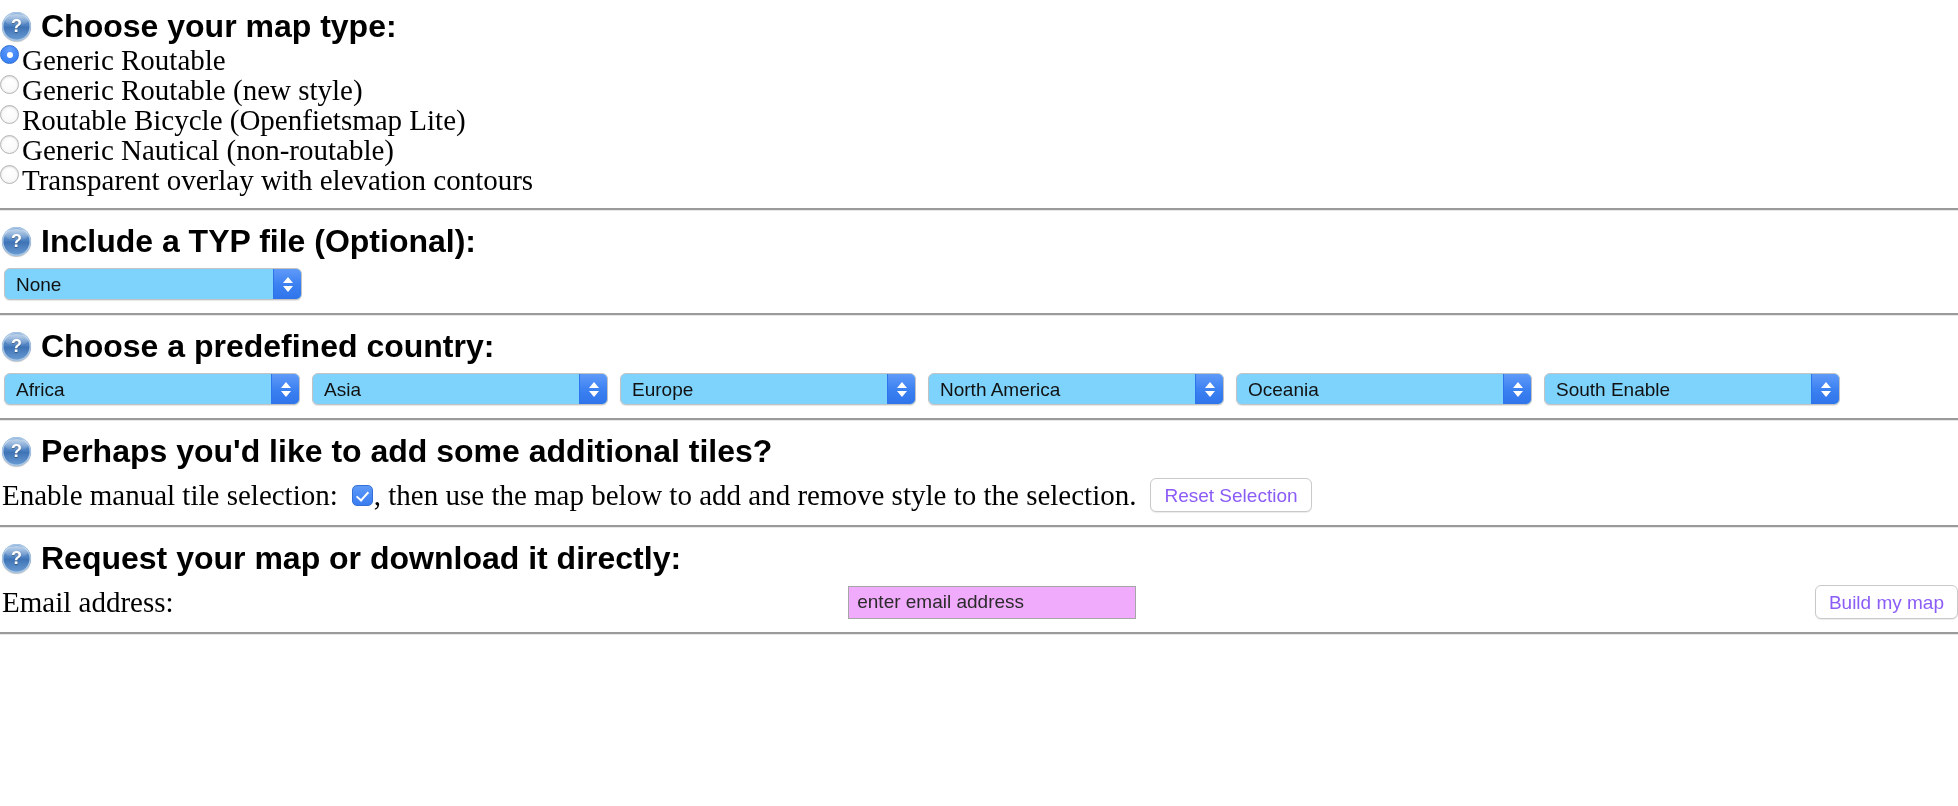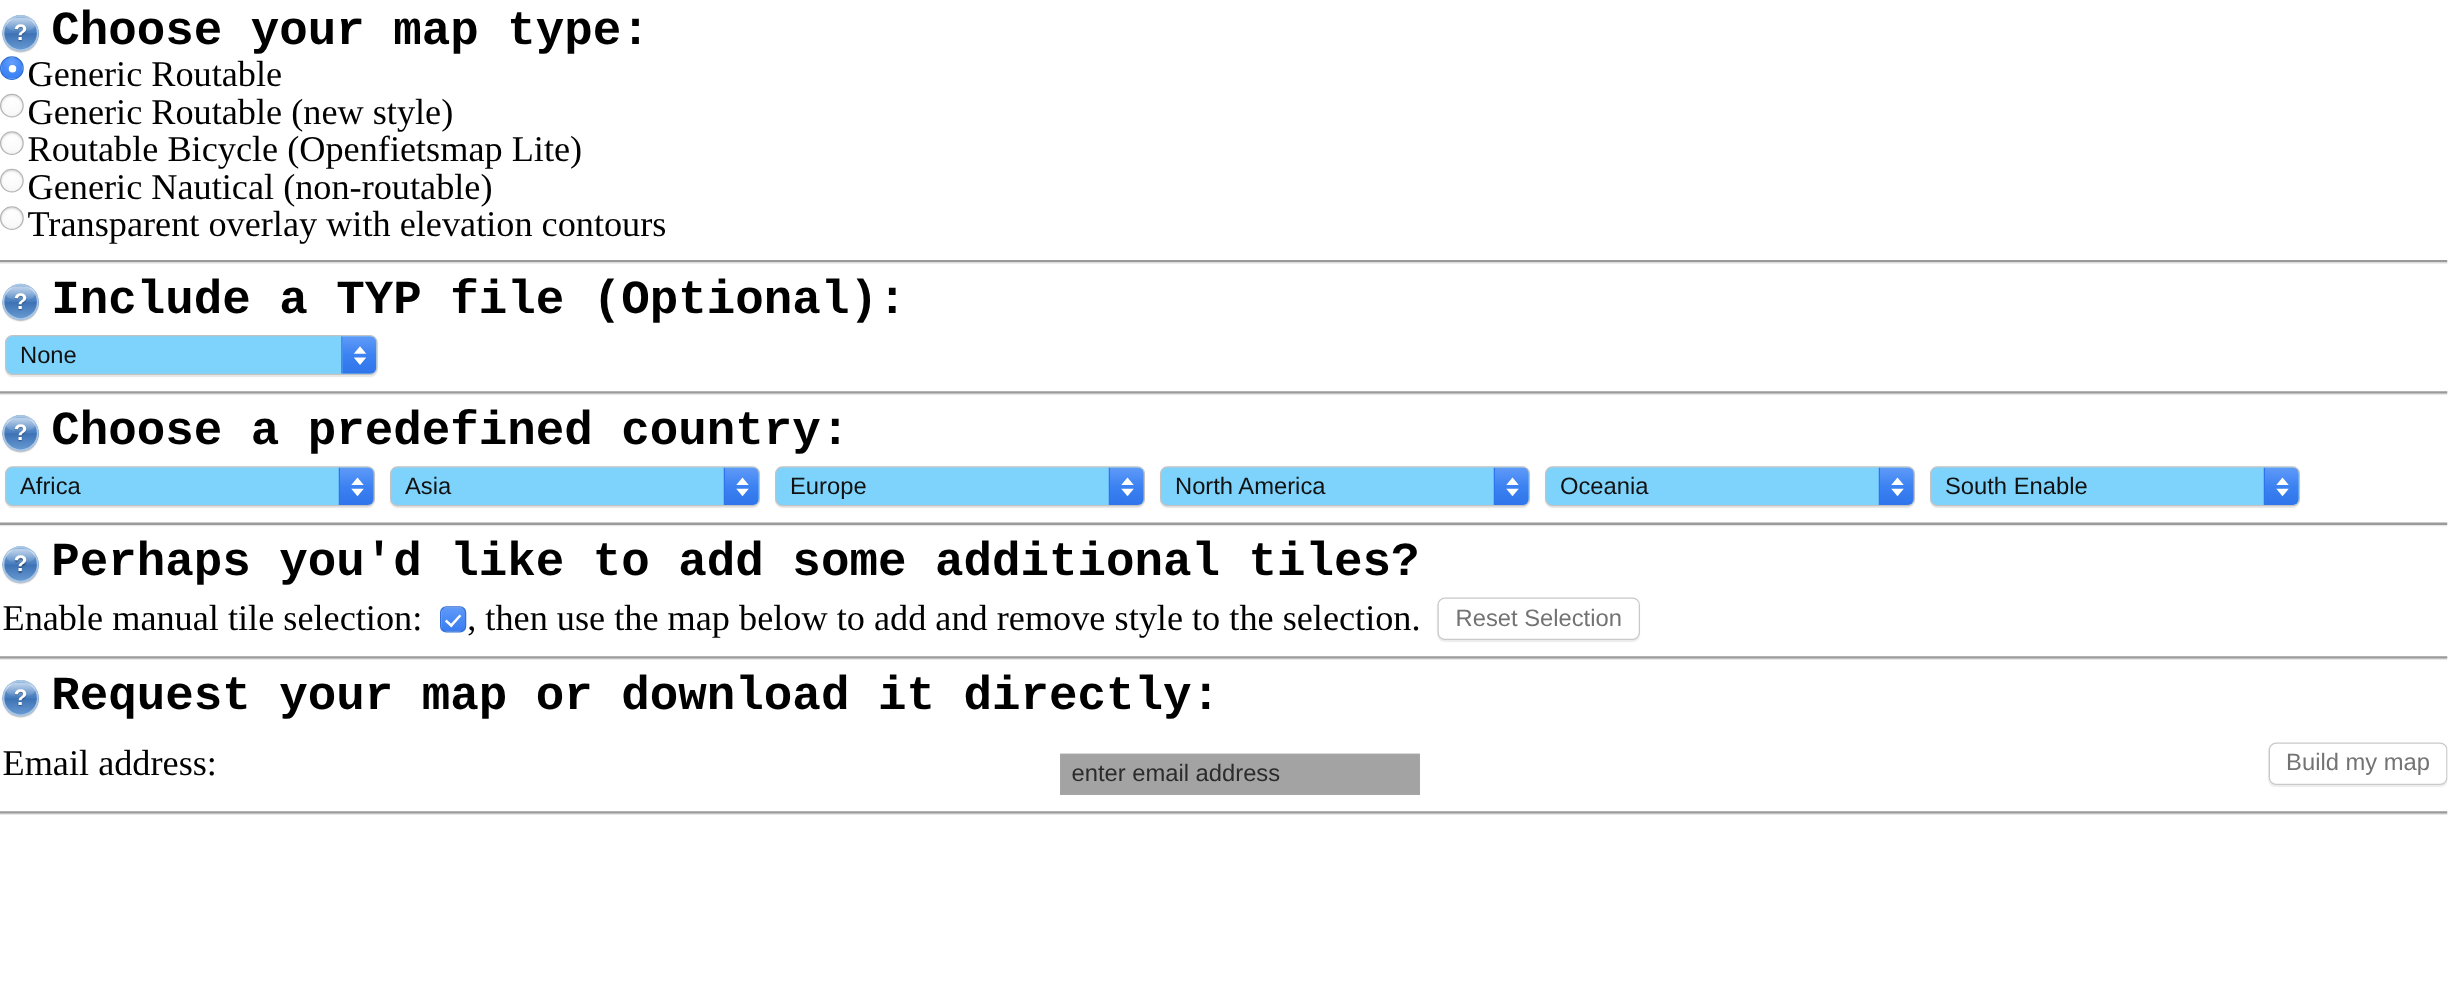--- a/index.html
+++ b/index.html
@@ -29,23 +29,23 @@
   }
 
   .heading-row {
     display: flex;
     align-items: center;
     gap: 10px;
     padding-left: 2px;
   }
 
   .section-heading {
-    font-family: Liberation Mono, monospace;
+    font-family: Liberation Sans, sans-serif;
     font-weight: bold;
-    font-size: 38px;
+    font-size: 32px;
     line-height: 34px;
     letter-spacing: 0px;
     white-space: nowrap;
   }
 
   
   .help-icon {
     flex: 0 0 auto;
     width: 29px;
     height: 29px;
@@ -229,21 +229,21 @@
     height: 33px;
     padding: 16px 13px;
     box-sizing: border-box;
     background: #ffffff;
     border: 1px solid #c9c9c9;
     border-radius: 6px;
     box-shadow: 0 1px 1px rgba(0,0,0,0.08);
     font-family: "Liberation Sans", "DejaVu Sans", sans-serif;
     font-size: 19px;
     line-height: 19px;
-    color: #737373;
+    color: #8b5cf6;
     white-space: nowrap;
     cursor: default;
   }
 
   
   .email-row {
     display: flex;
     align-items: center;
     margin-top: 10px;
     padding-left: 2px;
@@ -252,29 +252,28 @@
   .email-label {
     font-size: 29px;
     line-height: 32px;
     white-space: nowrap;
     margin-right: 12px;
   }
   .email-input {
     width: 288px;
     height: 33px;
     box-sizing: border-box;
-    background: #a3a3a3;
+    background: #f0abfc;
     border: 1px solid #a6a6a6;
     border-radius: 0;
     padding: 0 8px;
     font-family: "Liberation Sans", "DejaVu Sans", sans-serif;
     font-size: 19px;
     color: #2b2b2b;
     margin-right: 16px;
-    margin-top: 18px;
   }
   .email-input::placeholder { color: #2b2b2b; opacity: 1; }
 
   .sec-map-type { padding-top: 9px; }
 </style>
 </head>
 <body>
 
 <div class="page">
 

